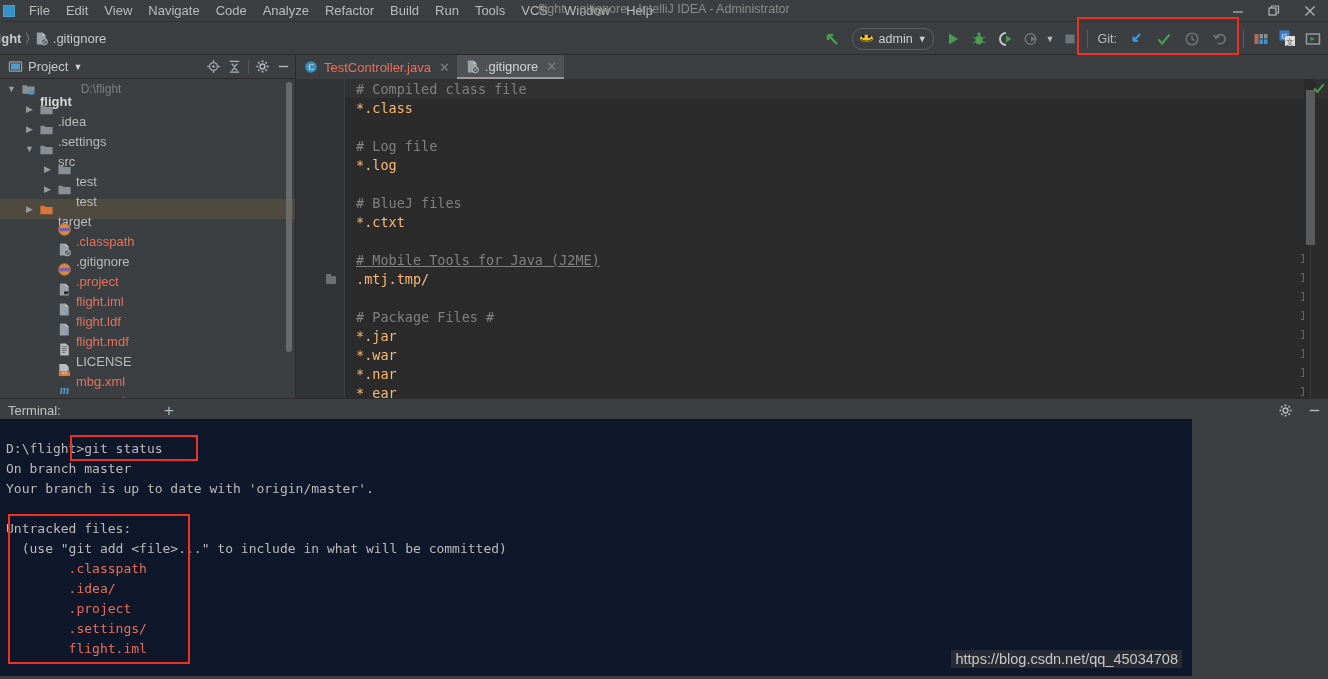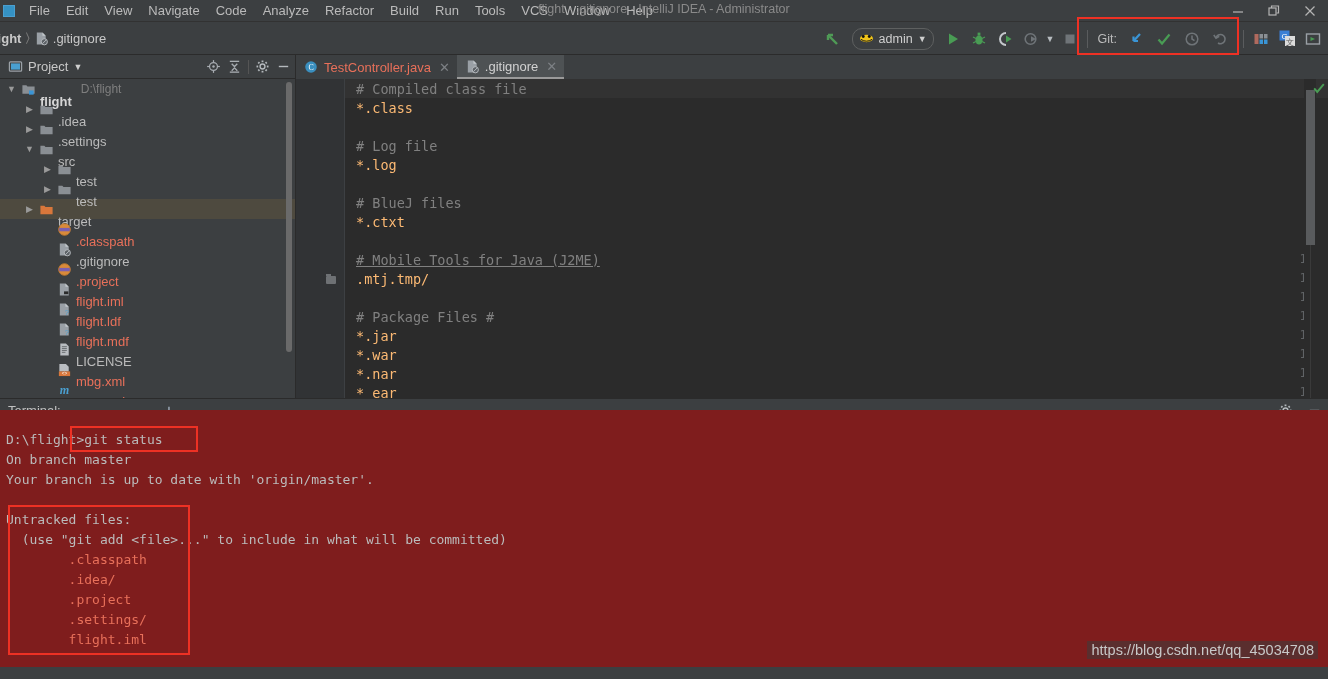--- a/index.html
+++ b/index.html
@@ -167,22 +167,22 @@
   .term-label { padding-left: 8px; font-size: 13px; color: #c0c0c0; }
   .term-tab {
     margin-left: 16px; height: 24px; display: flex; align-items: center; gap: 24px;
     padding: 0 4px; border-bottom: 2px solid #4a88c7; font-size: 13px; color: #c0c0c0; margin-top: 36px;
   }
   .term-tab-x { color: #6f7276; font-size: 12px; }
   .term-plus { margin-left: 14px; color: #a9b7c6; font-size: 17px; line-height: 16px; }
   .term-hdr-right { position: absolute; right: 6px; display: flex; align-items: center; gap: 14px; }
 
   .term-body {
-    position: absolute; left: 0; top: 410px; width: 1328px; height: 257px;
-    background: #7f1d1d; overflow: hidden;
+    position: absolute; left: 0; top: 419px; width: 1192px; height: 257px;
+    background: #0f172a; overflow: hidden;
   }
   .term-line {
     position: absolute; left: 6px; font-family: "DejaVu Sans Mono", monospace;
     font-size: 13px; white-space: pre; color: #bbbbbb;
   }
   .term-line.file { color: #e8705a; }
   .watermark {
     position: absolute; right: 10px; bottom: 8px; color: #c8c8c8;
     font-size: 14.5px; font-family: "Liberation Sans", sans-serif;
     background: rgba(60,60,60,0.55); padding: 1px 4px;

